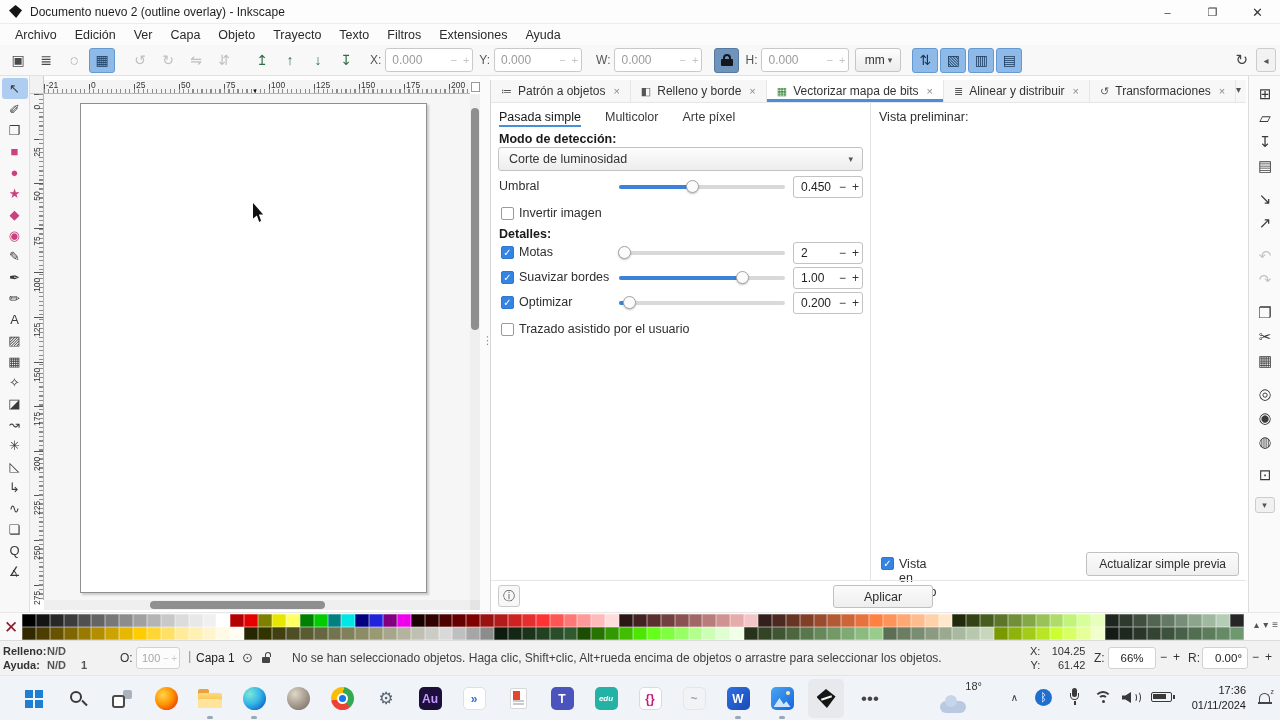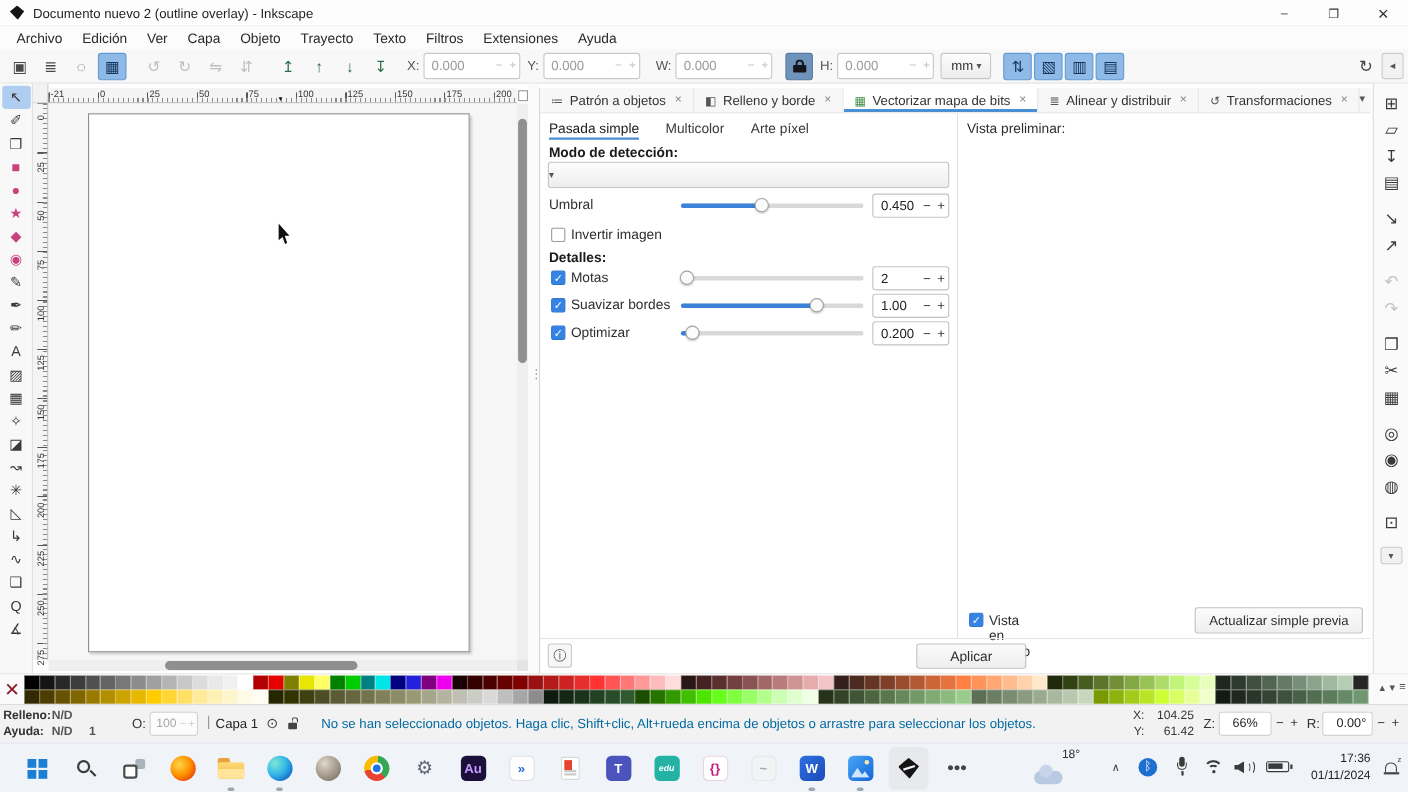--- a/index.html
+++ b/index.html
@@ -134,21 +134,21 @@
   .op-label { position:absolute; left:120px; top:10px; color:#333; font-size:12px; }
   .op-input { position:absolute; left:136px; top:6px; width:44px; height:22px; background:#fcfcfc; border:1px solid #d2d2d2; border-radius:3px; display:flex; align-items:center; }
   .op-input .val { flex:1; padding-left:5px; color:#a8a8a8; }
   .op-input .mp { color:#ccc; font-size:10px; padding-right:2px; }
   .sep-bar { position:absolute; left:188px; top:7px; color:#999; font-size:13px; }
   .layer-name { position:absolute; left:196px; top:10px; font-size:12px; color:#222; }
   .eye-ico { position:absolute; left:242px; top:9px; font-size:13px; color:#444; }
   .minilock { position:absolute; left:262px; top:11px; width:10px; height:11px; }
   .minilock .shackle { position:absolute; left:3px; top:0; width:6px; height:5px; border:1.5px solid #444; border-bottom:none; border-radius:3px 3px 0 0; }
   .minilock .body { position:absolute; left:0; bottom:0; width:8px; height:6px; background:#444; border-radius:1px; }
-  .status-msg { position:absolute; left:292px; top:10px; width:700px; white-space:nowrap; overflow:hidden; font-size:12px; color:#0369a1; }
+  .status-msg { position:absolute; left:292px; top:10px; width:700px; white-space:nowrap; overflow:hidden; font-size:12px; color:#404040; }
   .xy-block { position:absolute; left:1030px; top:3px; line-height:14px; }
   .xy-row { display:flex; justify-content:flex-end; }
   .xy-lab { color:#333; margin-right:5px; }
   .xy-val { width:40px; text-align:right; color:#333; }
   .z-label { position:absolute; left:1094px; top:10px; color:#333; font-size:12px; }
   .z-input { position:absolute; left:1108px; top:6px; width:48px; height:22px; background:#fff; border:1px solid #d2d2d2; border-radius:3px; display:flex; align-items:center; justify-content:center; color:#222; font-size:11.5px; }
   .z-mp { position:absolute; left:1160px; top:9px; color:#333; letter-spacing:6px; font-size:12px; }
   .r-label { position:absolute; left:1188px; top:10px; color:#333; font-size:12px; }
   .r-input { position:absolute; left:1202px; top:6px; width:46px; height:22px; background:#fff; border:1px solid #d2d2d2; border-radius:3px; display:flex; align-items:center; justify-content:flex-end; padding-right:5px; color:#222; font-size:11.5px; }
   .r-mp { position:absolute; left:1252px; top:9px; color:#333; letter-spacing:6px; font-size:12px; }
@@ -423,20 +423,21 @@
         <span class="subtab active">Pasada simple</span>
         <span class="subtab">Multicolor</span>
         <span class="subtab">Arte píxel</span>
       </div>
 
     <div class="pane-left">
       <div class="row" style="top:2px;">
           <span class="lbl bold">Modo de detección:</span>
         </div>
       <div class="dropdown">
+        <span class="dval">Corte de luminosidad</span>
         <span class="caret">▾</span>
       </div>
       <div class="row" style="top:49px;">
         <span class="lbl">Umbral</span>
         <span class="slider">
             <span class="fill" style="width: 44%;"></span>
             <span class="knob" style="left: calc(44% - 6px);"></span>
           </span>
         <span class="spin">
             <span class="spin-val">0.450</span>
@@ -482,20 +483,24 @@
         <span class="lbl cbl">Optimizar</span>
         <span class="slider">
             <span class="fill" style="width: 6%;"></span>
             <span class="knob" style="left: calc(6% - 6px);"></span>
           </span>
         <span class="spin">
             <span class="spin-val">0.200</span>
             <span class="sbtn">−</span>
             <span class="sbtn">+</span>
           </span>
+      </div>
+      <div class="row" style="top:192px;">
+        <span class="cb"></span>
+        <span class="lbl cbl">Trazado asistido por el usuario</span>
       </div>
     </div>
 
     <div class="pane-right">
       <span class="preview-label">Vista preliminar:</span>
       <span class="live-row">
         <span class="cb on">✓</span>
         <span class="lbl">Vista en directo</span>
       </span>
       <span class="update-btn">Actualizar simple previa</span>

